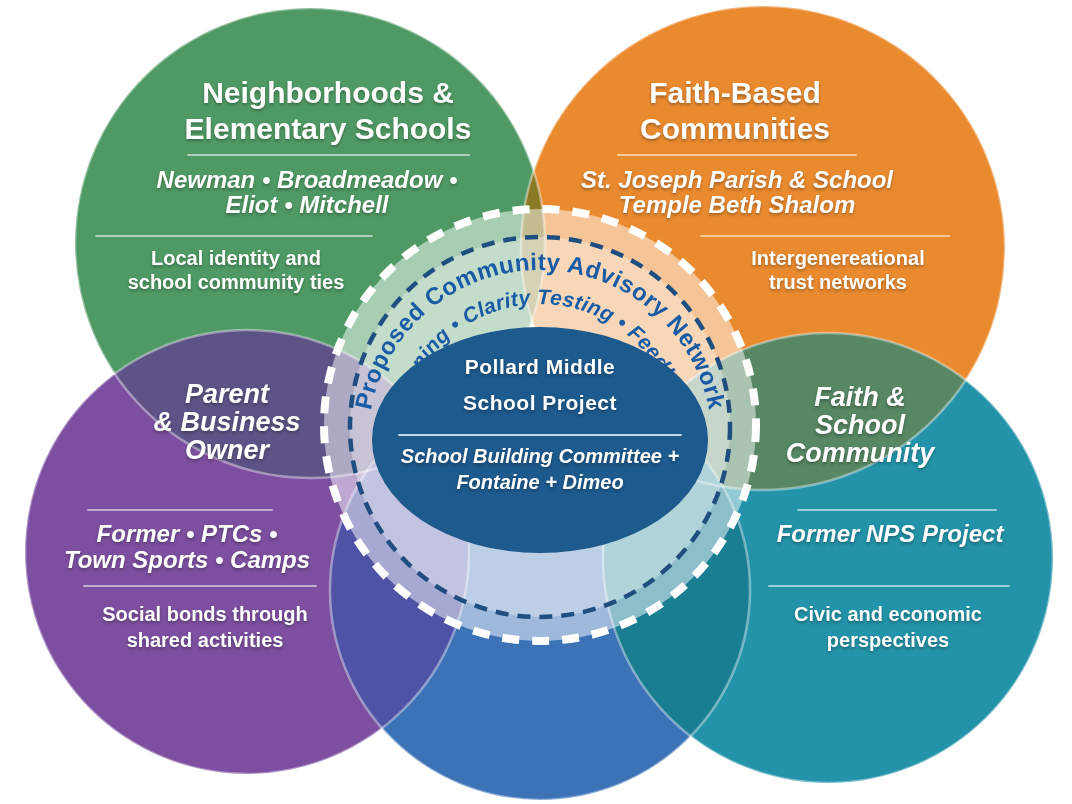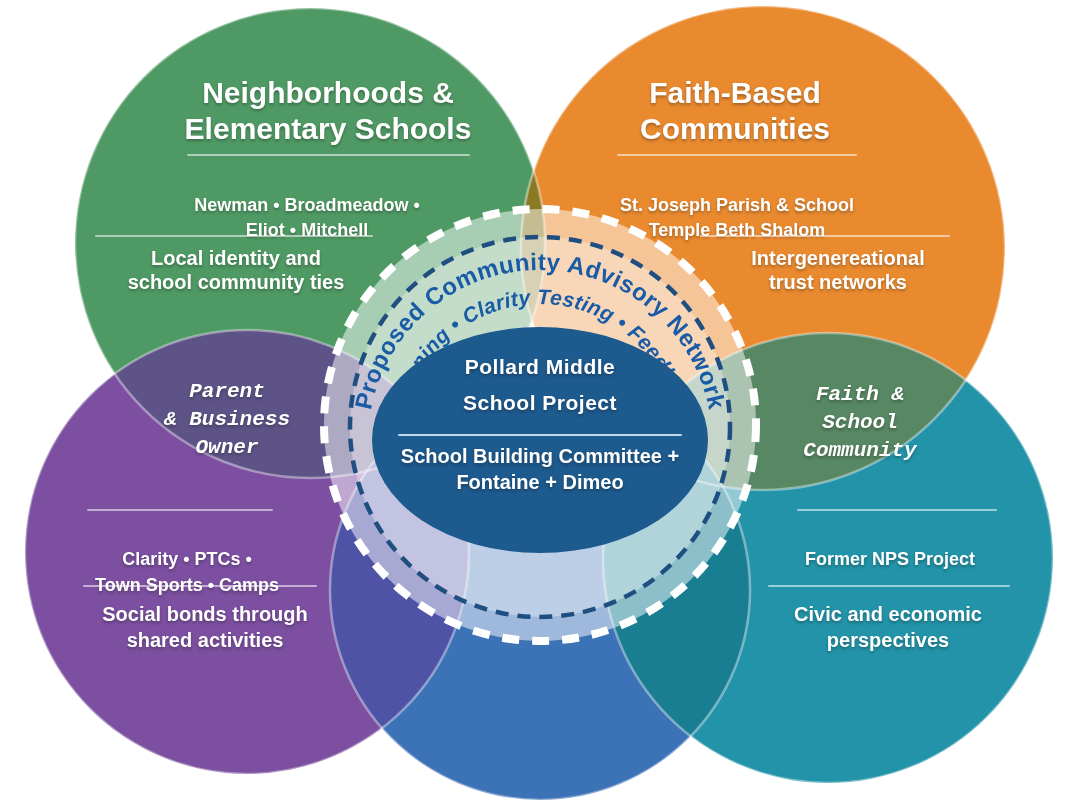--- a/index.html
+++ b/index.html
@@ -7,25 +7,25 @@
     position:relative;width:1072px;height:804px;background:#ffffff;overflow:hidden;
     font-family:"Liberation Sans",sans-serif;
   }
   .stage svg{position:absolute;left:0;top:0;}
   .txt{
     position:absolute;transform:translateX(-50%);
     color:#ffffff;font-weight:700;white-space:nowrap;text-align:center;
     text-shadow:0 2px 3px rgba(25,25,25,.35);line-height:1;
   }
   .big {font-size:30px;}
-  .big2{font-size:21px;font-style:italic;font-family:Liberation Mono, monospace;}
-  .mid {font-size:18px;margin-top:28px;}
+  .big2{font-size:27px;font-style:italic;}
+  .mid {font-size:24px;font-style:italic;}
   .small{font-size:20px;}
   .ctitle{font-size:21px;letter-spacing:.5px;}
-  .csub{font-size:20px;}
+  .csub{font-size:20px;font-style:italic;}
   .rule{position:absolute;height:2px;background:rgba(255,255,255,.55);border-radius:1px;}
   .crule{background:rgba(214,230,244,.9);}
 </style>
 </head>
 <body>
 
 <div class="stage">
 
   <svg width="1072" height="804" viewBox="0 0 1072 804">
     <defs>
@@ -104,21 +104,21 @@
   <div class="txt mid" style="left:737px;top:168px">St. Joseph Parish &amp; School</div>
   <div class="txt mid" style="left:737px;top:193px">Temple Beth Shalom</div>
   <div class="rule" style="left:700px;top:235px;width:250px"></div>
   <div class="txt small" style="left:838px;top:248px">Intergenereational</div>
   <div class="txt small" style="left:838px;top:272px">trust networks</div>
 
   <div class="txt big2" style="left:227px;top:381px">Parent</div>
   <div class="txt big2" style="left:227px;top:409px">&amp; Business</div>
   <div class="txt big2" style="left:227px;top:437px">Owner</div>
   <div class="rule" style="left:87px;top:509px;width:186px"></div>
-  <div class="txt mid" style="left:187px;top:522px">Clarity • PTCs •</div>
+  <div class="txt mid" style="left:187px;top:522px">Former • PTCs •</div>
   <div class="txt mid" style="left:187px;top:548px">Town Sports • Camps</div>
   <div class="rule" style="left:83px;top:585px;width:234px"></div>
   <div class="txt small" style="left:205px;top:604px">Social bonds through</div>
   <div class="txt small" style="left:205px;top:630px">shared activities</div>
 
   <div class="txt big2" style="left:860px;top:384px">Faith &amp;</div>
   <div class="txt big2" style="left:860px;top:412px">School</div>
   <div class="txt big2" style="left:860px;top:440px">Community</div>
   <div class="rule" style="left:797px;top:509px;width:200px"></div>
   <div class="txt mid" style="left:890px;top:522px">Former NPS Project</div>

